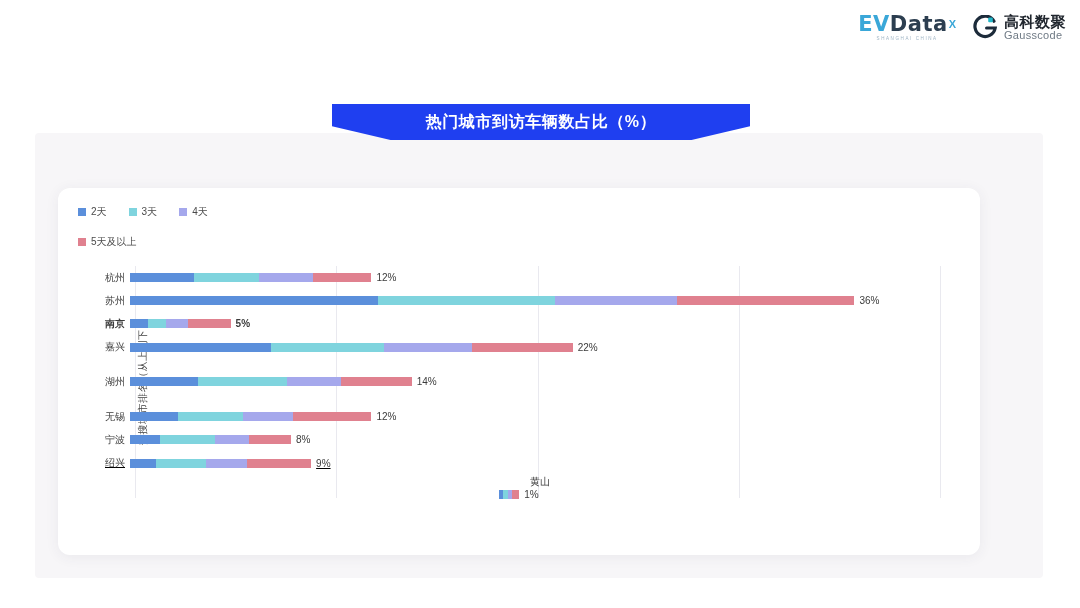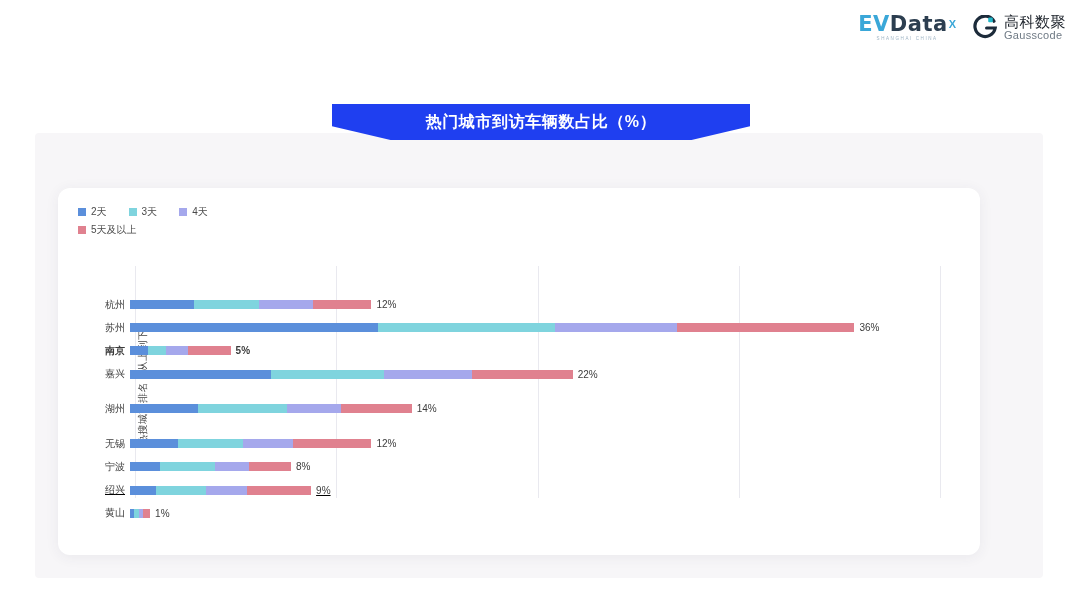--- a/index.html
+++ b/index.html
@@ -77,21 +77,21 @@
     position: relative;
     flex: none;
   }
   .gc-text {
     display: flex;
     flex-direction: column;
     line-height: 1.05;
   }
   .gc-cn {
     font-size: 15px;
-    font-weight: 400;
+    font-weight: 700;
     color: #20262e;
     letter-spacing: 0.5px;
   }
   .gc-en {
     font-size: 11px;
     color: #6f7a85;
     letter-spacing: 0.3px;
   }
 
   
@@ -138,21 +138,21 @@
 
   
   .legend {
     position: absolute;
     left: 20px;
     top: 17px;
     width: 340px;
     display: flex;
     flex-wrap: wrap;
     align-items: center;
-    row-gap: 4px;
+    row-gap: 16px;
   }
   .legend-item {
     display: flex;
     align-items: center;
     margin-right: 22px;
     font-size: 10px;
     color: #4a4a4a;
     white-space: nowrap;
   }
   .legend-item.wrapme {
@@ -216,21 +216,20 @@
     background: #e9e9ef;
   }
 
   .bar-row {
     position: absolute;
     left: 0;
     width: 922px;
     height: 23.2px;
     display: flex;
     align-items: center;
-    margin-top: 27px;
   }
   .row-label {
     width: 72px;
     text-align: right;
     padding-right: 5px;
     font-size: 10px;
     color: #3b3b3b;
     box-sizing: border-box;
     flex: none;
   }
@@ -412,21 +411,21 @@
           <div class="bar-track">
             <div class="bar">
               <div class="seg" style="width: 26.1625px; background: rgb(91, 143, 219);"></div>
               <div class="seg" style="width: 50.3125px; background: rgb(127, 212, 222);"></div>
               <div class="seg" style="width: 40.25px; background: rgb(165, 168, 236);"></div>
               <div class="seg" style="width: 64.4px; background: rgb(224, 129, 143);"></div>
             </div>
             <span class="bar-value">9%</span>
           </div>
         </div>
-        <div class="bar-row" style="top: 208.8px;">
+        <div class="bar-row" style="top: 208.8px; flex-direction: column;">
           <div class="row-label">黄山</div>
           <div class="bar-track">
             <div class="bar">
               <div class="seg" style="width: 4.025px; background: rgb(91, 143, 219);"></div>
               <div class="seg" style="width: 5.03125px; background: rgb(127, 212, 222);"></div>
               <div class="seg" style="width: 4.025px; background: rgb(165, 168, 236);"></div>
               <div class="seg" style="width: 7.04375px; background: rgb(224, 129, 143);"></div>
             </div>
             <span class="bar-value">1%</span>
           </div>

